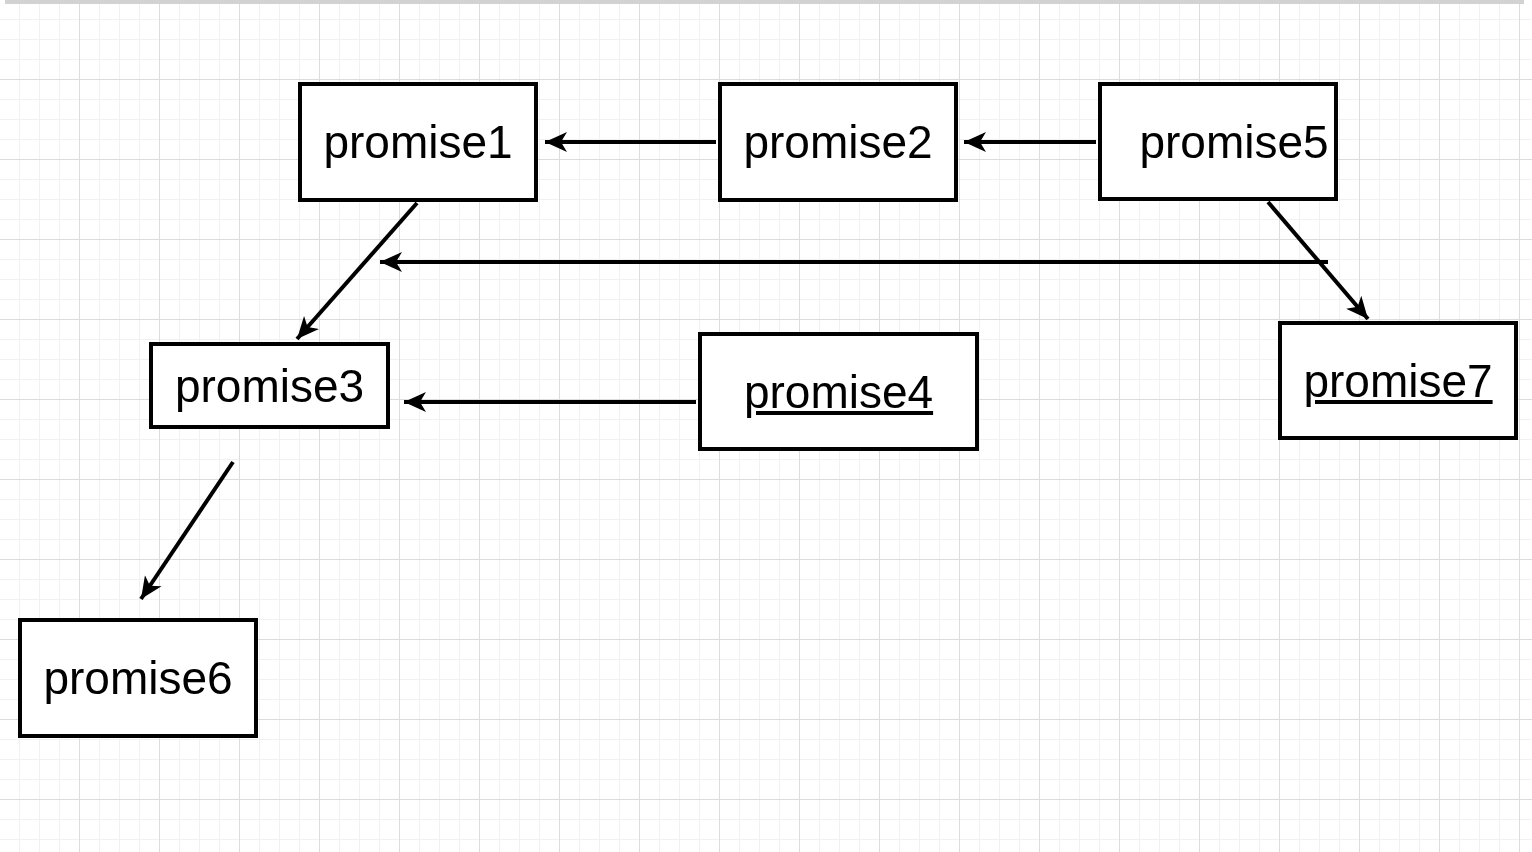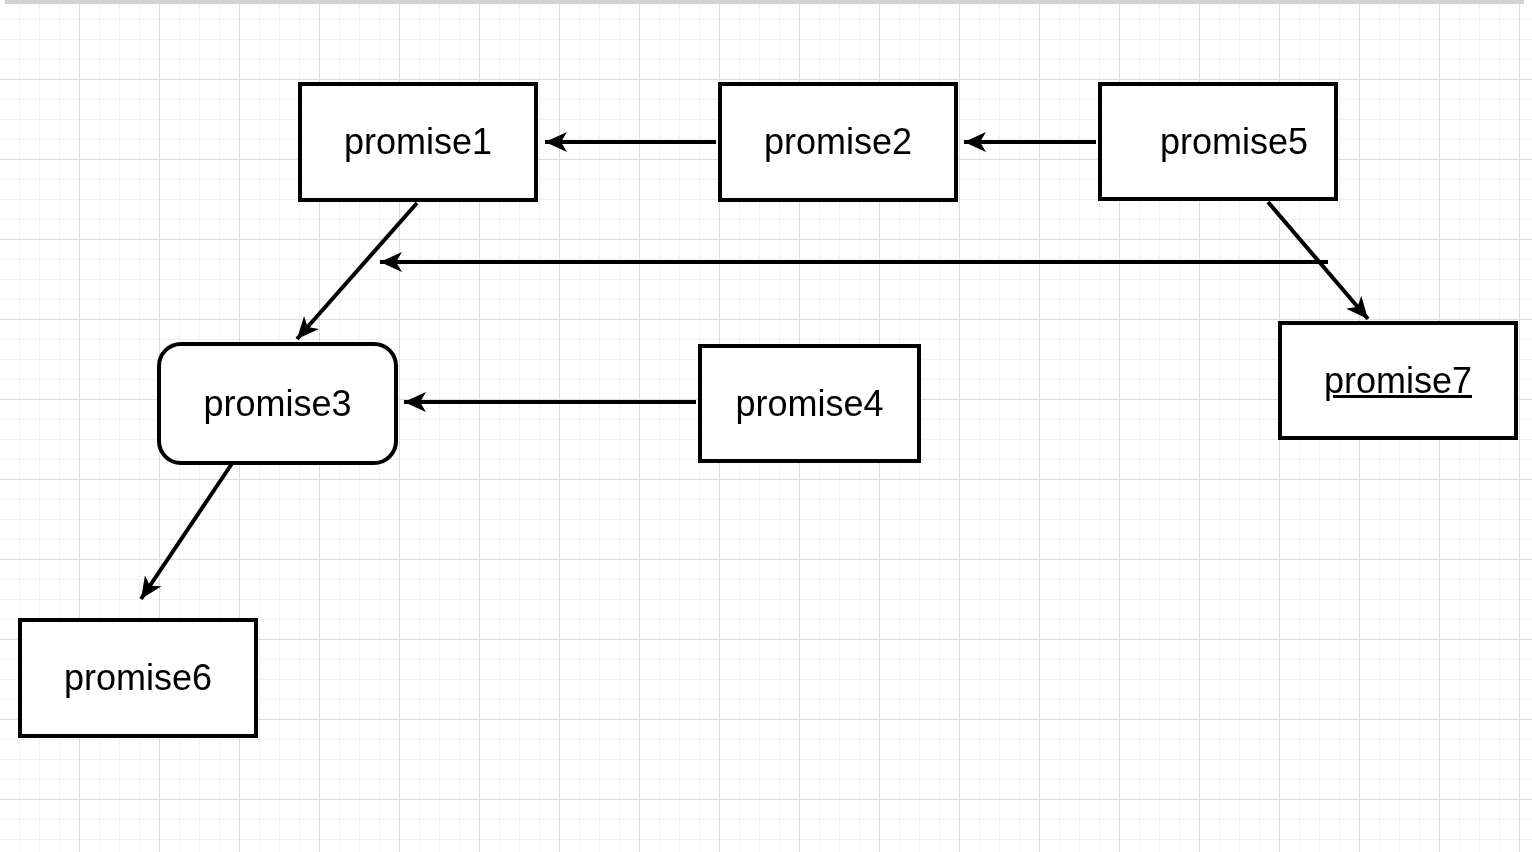--- a/index.html
+++ b/index.html
@@ -33,30 +33,30 @@
     background: #d2d2d2;
   }
   .node {
     position: absolute;
     box-sizing: border-box;
     background: #ffffff;
     border: 4px solid #000000;
     display: flex;
     align-items: center;
     justify-content: center;
-    font-size: 36px;
+    font-size: 46px;
     color: #000000;
     white-space: nowrap;
     z-index: 2;
   }
   .n-promise1 { left: 298px;  top: 82px;  width: 240px; height: 120px; }
   .n-promise2 { left: 718px;  top: 82px;  width: 240px; height: 120px; }
   .n-promise5 { left: 1098px; top: 82px;  width: 240px; height: 119px; padding-left: 32px; }
-  .n-promise3 { left: 157px;  top: 342px; width: 241px; height: 123px; border-radius: 24px; }
-  .n-promise4 { left: 698px;  top: 344px; width: 223px; height: 119px; }
+  .n-promise3 { left: 149px;  top: 342px; width: 241px; height: 87px; }
+  .n-promise4 { left: 698px;  top: 332px; width: 281px; height: 119px; text-decoration: underline; }
   .n-promise7 { left: 1278px; top: 321px; width: 240px; height: 119px; text-decoration: underline; }
   .n-promise6 { left: 18px;   top: 618px; width: 240px; height: 120px; }
   svg.edges {
     position: absolute;
     top: 0;
     left: 0;
     width: 1532px;
     height: 852px;
     z-index: 1;
   }

